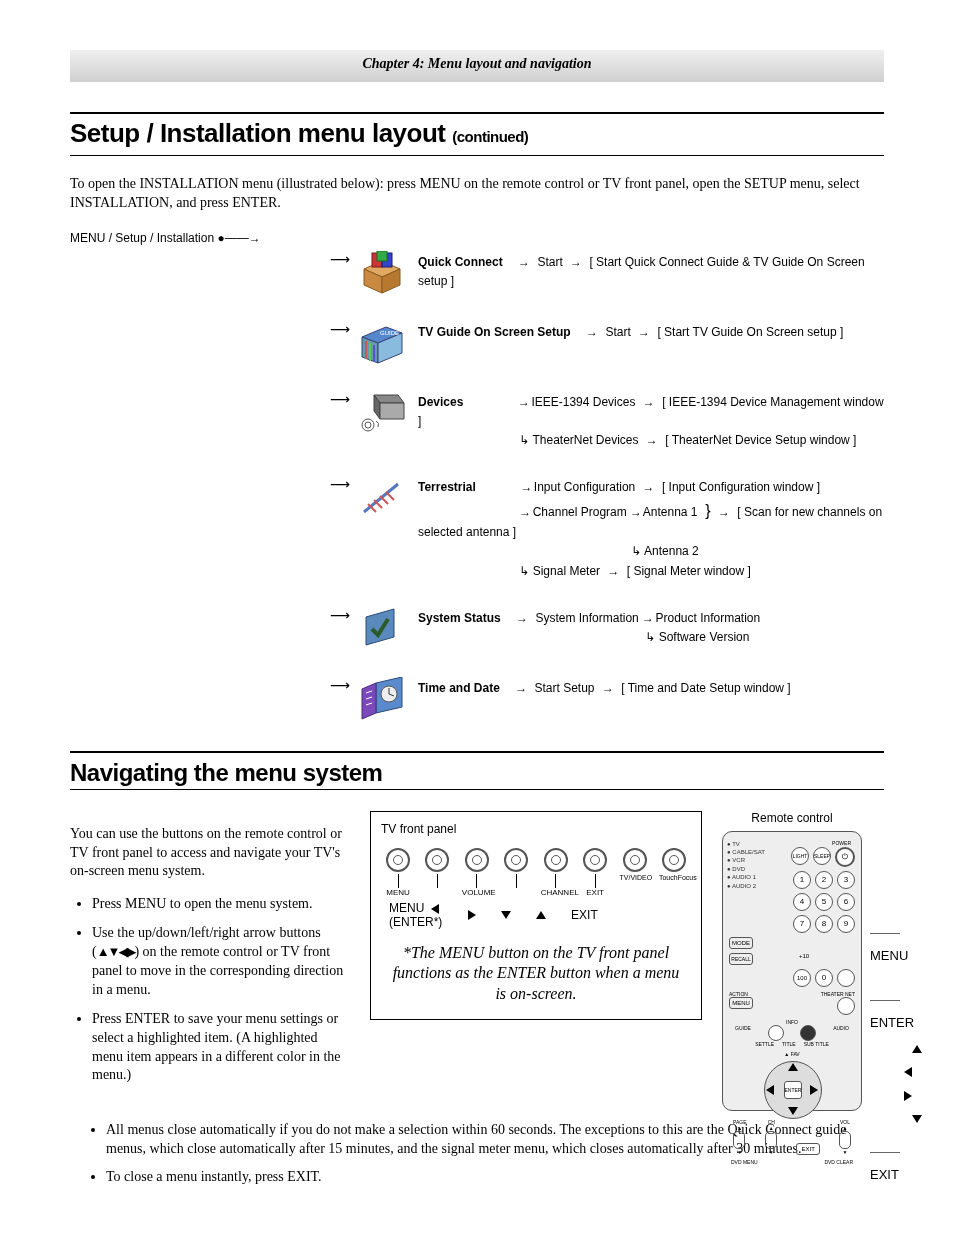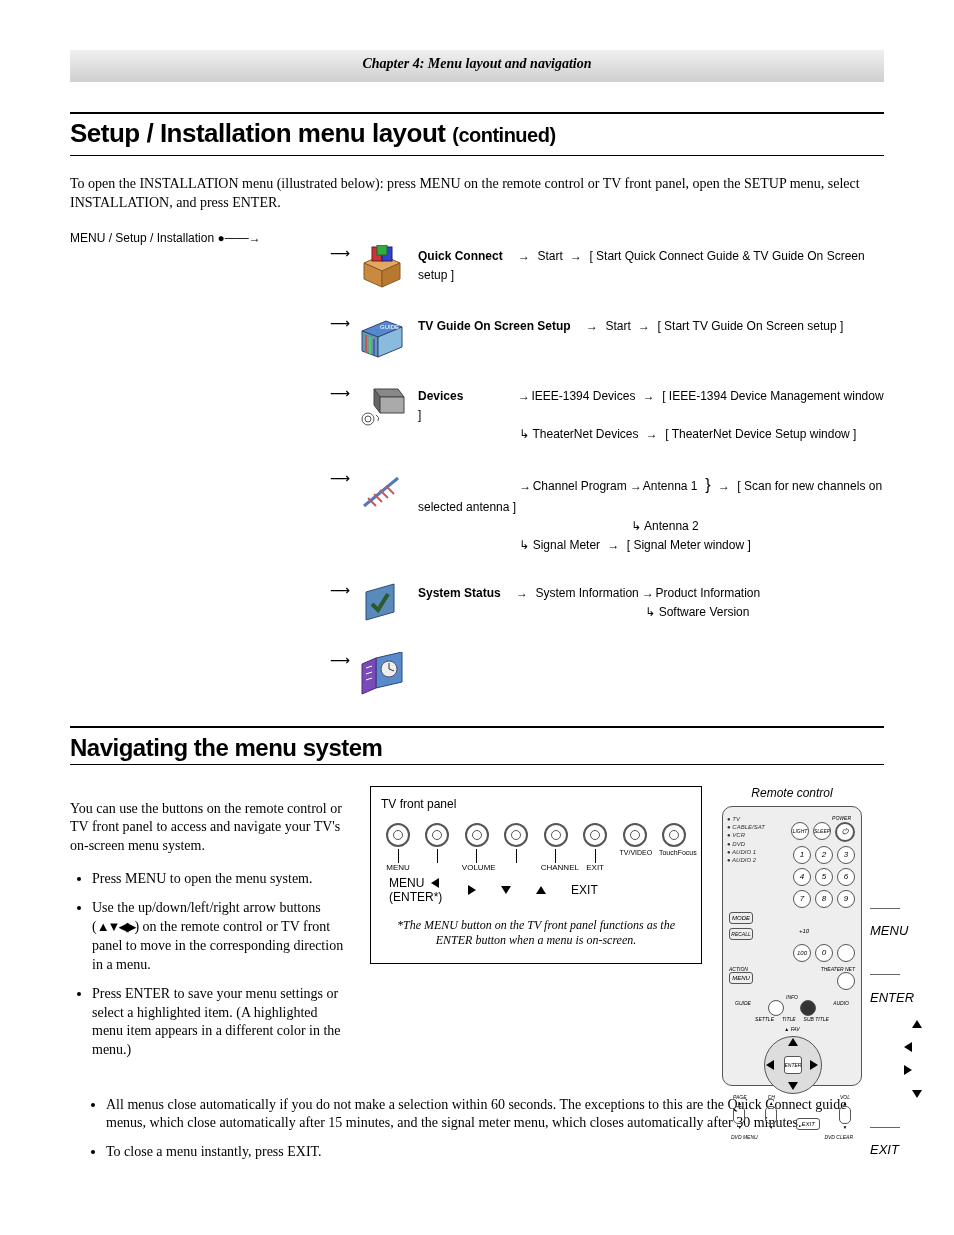--- a/index.html
+++ b/index.html
@@ -1,21 +1,21 @@
 <!DOCTYPE html>
 <html><head>
 <meta charset="utf-8">
 <style>
 body { font-family: Georgia, "Times New Roman", serif; font-size:13px; color:#000; margin:0; padding:50px 70px 50px 70px; background:#fff; width:954px; box-sizing:border-box; }
 .chapter-header { background:linear-gradient(to bottom,#f0f0f0,#cfcfcf); padding:6px 0 10px 0; text-align:center; font-style:italic; font-weight:bold; margin-bottom:30px; font-family: Georgia, serif; font-size:14px; }
 h1 { font-family: Arial, Helvetica, sans-serif; font-weight:900; font-size:26px; margin:0 0 6px 0; letter-spacing:-0.5px; border-top:2px solid #000; padding-top:4px; }
-h1 .cont { font-size:20px; font-weight:bold; }
+h1 .cont { font-size:15px; font-weight:bold; }
 .hr { border-top:1px solid #000; height:1px; margin-bottom:18px;}
 .intro { font-size:14px; line-height:1.35; margin-bottom:18px; }
-.crumb { font-family: Arial, Helvetica, sans-serif; font-size:12px; margin-bottom:0;}
+.crumb { font-family: Arial, Helvetica, sans-serif; font-size:12px; margin-bottom:6px;}
 .diagram { font-family: Arial, Helvetica, sans-serif; font-size:12px; margin-left:0; margin-bottom:10px; }
 .row { display:flex; align-items:flex-start; margin-bottom:26px; }
 .row .arrow-col { width:280px; text-align:right; padding-right:8px;}
 .row .arrow-sym { font-size:14px; display:inline-block; vertical-align:middle; color:#000; }
 .row .icon { width:60px; text-align:center; }
 .row .label { font-weight:bold; display:inline-block; margin-right:8px;text-align:right; }
 .row .tree { flex:1; padding-top:2px; line-height:1.6;}
 svg { display:block; }
 .sm-arrow { display:inline-block; margin:0 4px;}
 .bracket { color:#000;}
@@ -26,22 +26,22 @@
 .nav-left ul { padding-left:22px; margin:10px 0 0 0;}
 .nav-left li { margin-bottom:10px;}
 .tv-panel { border:1px solid #000; width:310px; padding:10px 10px 14px 10px; font-family: Arial, Helvetica, sans-serif; font-size:12px;}
 .tv-panel .title { margin-bottom:12px;}
 .knob-row { display:flex; gap:8px; justify-content:space-between; margin-bottom:4px; padding:0 2px;}
 .knob-col { text-align:center; font-size:8px; width:30px; position:relative;}
 .knob { width:20px; height:20px; border:2px solid #555; border-radius:50%; margin:0 auto 2px auto; position:relative; display:flex; align-items:center; justify-content:center;}
 .knob::after { content:""; display:block; width:8px; height:8px; border:1.5px solid #555; border-radius:50%;}
 .stem { width:1px; height:14px; background:#000; margin:0 auto;}
 .panel-labels { display:flex; justify-content:space-between; padding:0 8px; margin-top:4px; font-size:12px; align-items:center;}
-.panel-note { font-family: Georgia, serif; font-style:italic; font-size:12px; text-align:center; margin-top:14px; padding:0 10px; line-height:1.3;}
-.remote-wrap { text-align:center; font-family: Arial, Helvetica, sans-serif; font-size:12px;font-style:italic;}
+.panel-note { font-family: Georgia, serif; font-style:italic; font-size:16px; text-align:center; margin-top:14px; padding:0 10px; line-height:1.3;}
+.remote-wrap { text-align:center; font-family: Arial, Helvetica, sans-serif; font-size:12px;}
 .remote-body { width:140px; height:280px; border:1px solid #555; border-radius:10px; background:#eee; margin:6px auto 0 auto; position:relative; padding:8px 6px; box-sizing:border-box;}
 .remote-side { position:absolute; left:148px; top:90px; font-size:13px; text-align:left; line-height:1.8;}
 .remote-side .rline { border-bottom:1px solid #666; display:inline-block; width:30px; vertical-align:middle; margin-right:4px;}
 .arrow-sym-group { font-size:13px; letter-spacing:-2px;}
 .full-bullets { font-size:14px; line-height:1.35;}
 .full-bullets ul { padding-left:36px; margin:10px 0 0 0;}
 .full-bullets li { margin-bottom:10px;}
 .tri { display:inline-block; width:0; height:0; vertical-align:middle;}
 .tri-u { border-left:5px solid transparent; border-right:5px solid transparent; border-bottom:8px solid #000;}
 .tri-d { border-left:5px solid transparent; border-right:5px solid transparent; border-top:8px solid #000;}
@@ -150,20 +150,28 @@
       <svg width="48" height="44" viewBox="0 0 48 44">
         <line x1="6" y1="36" x2="40" y2="8" stroke="#5577bb" stroke-width="3"></line>
         <line x1="10" y1="28" x2="18" y2="36" stroke="#cc5555" stroke-width="2"></line>
         <line x1="16" y1="24" x2="24" y2="32" stroke="#cc5555" stroke-width="2"></line>
         <line x1="22" y1="20" x2="30" y2="28" stroke="#cc5555" stroke-width="2"></line>
         <line x1="28" y1="16" x2="36" y2="24" stroke="#cc5555" stroke-width="2"></line>
       </svg>
     </div>
     <div class="tree">
       <div>
+        <span class="label">Terrestrial</span>
+        <span style="display:inline-block; width:30px;"></span>
+        <span class="corner">→</span>
+        <span>Input Configuration</span>
+        <span class="sm-arrow">→</span>
+        <span class="bracket">[ Input Configuration window ]</span>
+      </div>
+      <div>
         <span style="display:inline-block; width:98px;"></span>
         <span class="corner">→</span>
         <span>Channel Program</span>
         <span class="corner">→</span>
         <span>Antenna 1</span>
         <span style="font-size:16px;">&nbsp;}</span>
         <span class="sm-arrow">→</span>
         <span class="bracket">[ Scan for new channels on selected antenna ]</span>
       </div>
       <div>
@@ -208,20 +216,27 @@
       <svg width="48" height="44" viewBox="0 0 48 44">
         <polygon points="18,6 44,0 44,30 18,36" fill="#5a8acc" stroke="#2a4a7b"></polygon>
         <polygon points="4,12 18,6 18,36 4,42" fill="#7a4abb" stroke="#4a2a7b"></polygon>
         <line x1="8" y1="16" x2="14" y2="14" stroke="#fff"></line>
         <line x1="8" y1="22" x2="14" y2="20" stroke="#fff"></line>
         <line x1="8" y1="28" x2="14" y2="26" stroke="#fff"></line>
         <circle cx="31" cy="17" r="8" fill="#eee" stroke="#555"></circle>
         <line x1="31" y1="17" x2="31" y2="11" stroke="#333"></line>
         <line x1="31" y1="17" x2="36" y2="19" stroke="#333"></line>
       </svg>
+    </div>
+    <div class="tree">
+      <span class="label">Time and Date</span>
+      <span class="sm-arrow">→</span>
+      <span>Start Setup</span>
+      <span class="sm-arrow">→</span>
+      <span class="bracket">[ Time and Date Setup window ]</span>
     </div>
   </div>
 
 </div>
 
 <h2>Navigating the menu system</h2>
 <div class="hr"></div>
 
 <div class="nav-section">
 

